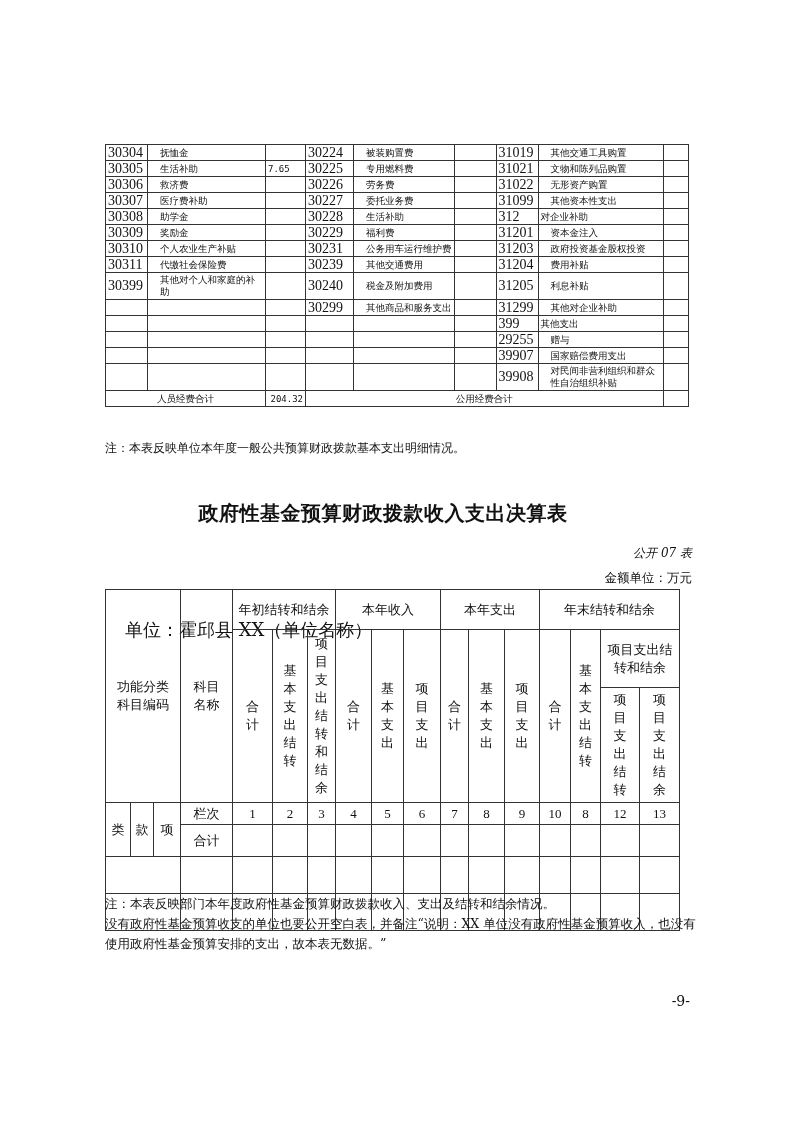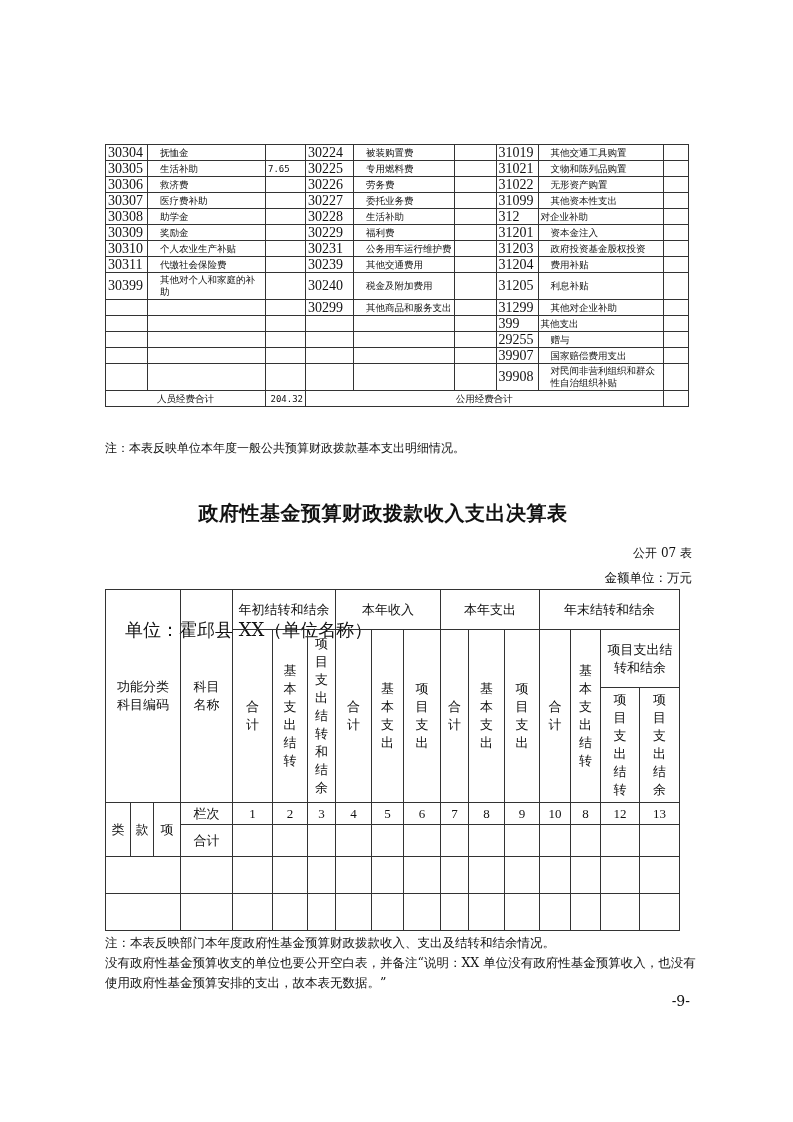--- a/index.html
+++ b/index.html
@@ -18,34 +18,34 @@
   table.t1 td.num { font-family:"DejaVu Sans Mono",monospace; font-size:9px; }
   table.t1 td.ctr { text-align:center; }
   table.t1 tr.tall td { height:26px; }
 
   .note1 { left:105px; top:440px; font-size:12px; }
 
   
   .title { left:0; width:766px; top:500px; text-align:center;
            font-family:"DejaVu Sans","Liberation Sans",sans-serif;
            font-size:20px; font-weight:bold; letter-spacing:0.5px; }
-  .formno { right:101px; top:545px; font-size:12px; }
+  .formno { right:101px; top:545px; font-size:12px;font-style:italic; }
   .unit { left:125px; top:570px; font-size:18px;margin-top:48px; }
   .money { right:101px; top:570px; font-size:12.5px; }
 
   
   table.t2 { position:absolute; left:105px; top:589px; border-collapse:collapse;
              table-layout:fixed; font-size:13px; border:1.5px solid #333; }
   table.t2 td { border:1px solid #333; text-align:center; vertical-align:middle;
                 padding:0; line-height:17px; }
   .vt { display:inline-block; width:14px; word-break:break-all; line-height:18px;
         white-space:normal; }
   table.t2 td.num { font-family:"Liberation Serif",serif; font-size:13px; }
 
-  .note2 { left:105px; top:933px; font-size:12.5px; line-height:20px; width:600px; }
+  .note2 { left:105px; top:894px; font-size:12.5px; line-height:20px; width:600px; }
   .pageno { right:103px; top:993px; font-size:14px; }
 </style>
 </head>
 <body>
 
 <table class="t1">
   <colgroup>
     <col style="width:42px">
       <col style="width:118px">
       <col style="width:40px">

